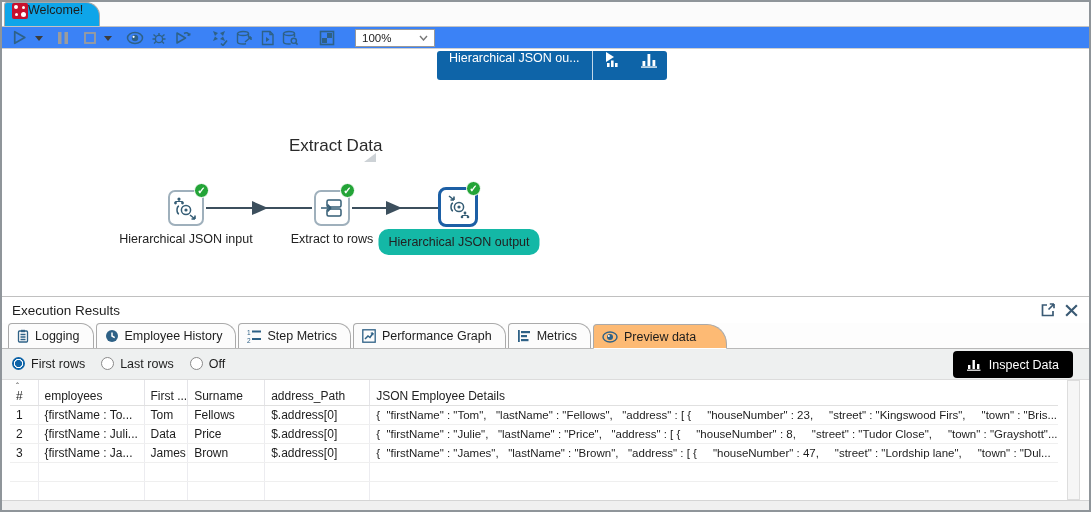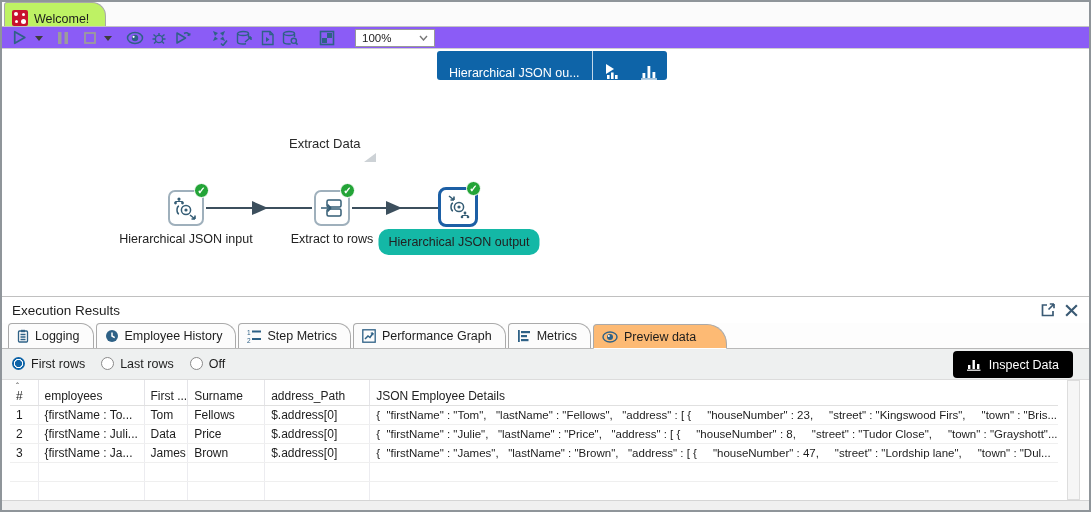--- a/index.html
+++ b/index.html
@@ -6,54 +6,54 @@
   html,body { background:#d7d7d7; }
   body { font-family:"Liberation Sans", sans-serif; color:#1d1d1d; }
 
   .window { position:relative; width:1091px; height:512px; background:#fff;
             border:2px solid #8f959a; overflow:hidden; }
 
   
   .tabbar { position:absolute; left:0; top:0; width:100%; height:25px;
             background:#fbfbfb; border-bottom:1px solid #c3c3c3;
             display:flex; align-items:flex-end; padding-left:2px; gap:3px; }
-  .doc-tab { display:inline-flex; align-items:flex-end; gap:6px; height:24px;
-             padding:0 16px 0 7px; background:#bef264; border:1px solid #a8a8a8; border-bottom:none;
+  .doc-tab { display:inline-flex; align-items:flex-start; height:24px;
+             padding:0 16px 0 7px; background:#0ea5e9; border:1px solid #a8a8a8; border-bottom:none;
              border-radius:3px 14px 0 0; font-size:12.5px; }
   .doc-tab.active { font-weight:bold; padding-right:9px; border-radius:3px 16px 0 0; }
   .hop-logo { width:16px; height:16px; background:#c8102e; border-radius:2px; position:relative; }
   .hop-logo i { position:absolute; background:#fff; border-radius:50%; }
   .hop-logo .d1{ width:4px;height:4px;left:2px;top:2px; }
   .hop-logo .d2{ width:3px;height:3px;right:3px;top:3px; }
   .hop-logo .d3{ width:3px;height:3px;left:3px;bottom:3px; }
   .hop-logo .d4{ width:5px;height:5px;right:2px;bottom:2px; }
   .tab-x { font-size:13px; color:#333; margin-left:6px; cursor:pointer; line-height:1; }
 
   
-  .toolbar { position:absolute; left:0; top:25px; width:100%; height:22px; background:#8b5cf6;
+  .toolbar { position:absolute; left:0; top:25px; width:100%; height:22px; background:#3b82f6;
              border-bottom:1px solid #cfcfcf; display:flex; align-items:center; padding-left:9px; }
   .tbi { display:inline-flex; align-items:center; justify-content:center; height:20px; cursor:pointer; }
   .slate { color:#2e6186; }
   .gray  { color:#9c9c9c; }
   .dark  { color:#3c3c3c; }
   .gap-s { margin-left:7px; } .gap-m { margin-left:14px; } .gap-l { margin-left:20px; }
   .zoom-select { margin-left:20px; width:80px; height:18px; border:1px solid #999; background:#fff;
                  display:flex; align-items:center; justify-content:space-between; padding:0 6px;
                  font-size:11.5px; cursor:pointer; }
 
   
   .canvas { position:absolute; left:0; top:48px; width:100%; height:246px; background:#fff; }
 
   .ctxbar { position:absolute; left:435px; top:1px; height:29px; background:#0e64a8; border-radius:3px;
-            display:flex; align-items:flex-end; color:#fff; font-size:12.5px; }
+            display:flex; align-items:flex-start; color:#fff; font-size:12.5px; }
   .ctxbar .lbl { padding:0 12px; }
   .ctxbar .sep { width:1px; height:29px; background:rgba(255,255,255,.75); }
   .ctxbar .ic { padding:0 9px; display:flex; align-items:center; cursor:pointer; }
 
-  .note-label { position:absolute; left:287px; top:86px; font-size:13px; color:#2a2a2a; }
+  .note-label { position:absolute; left:287px; top:86px; font-size:17px; color:#2a2a2a; }
   .note-tri { position:absolute; left:362px; top:103px; width:12px; height:9px; background:#cdd2d6;
               clip-path: polygon(100% 0, 100% 100%, 0 100%); }
 
   .step { position:absolute; width:36px; height:36px; background:#fff; border:2px solid #9fb0bc;
           border-radius:7px; display:flex; align-items:center; justify-content:center; cursor:pointer; }
   .step.selected { width:40px; height:40px; border:3px solid #1c5fa5; border-radius:8px; }
   .badge { position:absolute; width:15px; height:15px; border-radius:50%; background:#23a437;
            color:#fff; font-size:10px; font-weight:bold; display:flex; align-items:center;
            justify-content:center; border:1px solid #fff; }
   .step-label { position:absolute; transform:translateX(-50%); font-size:12.5px; color:#222;

